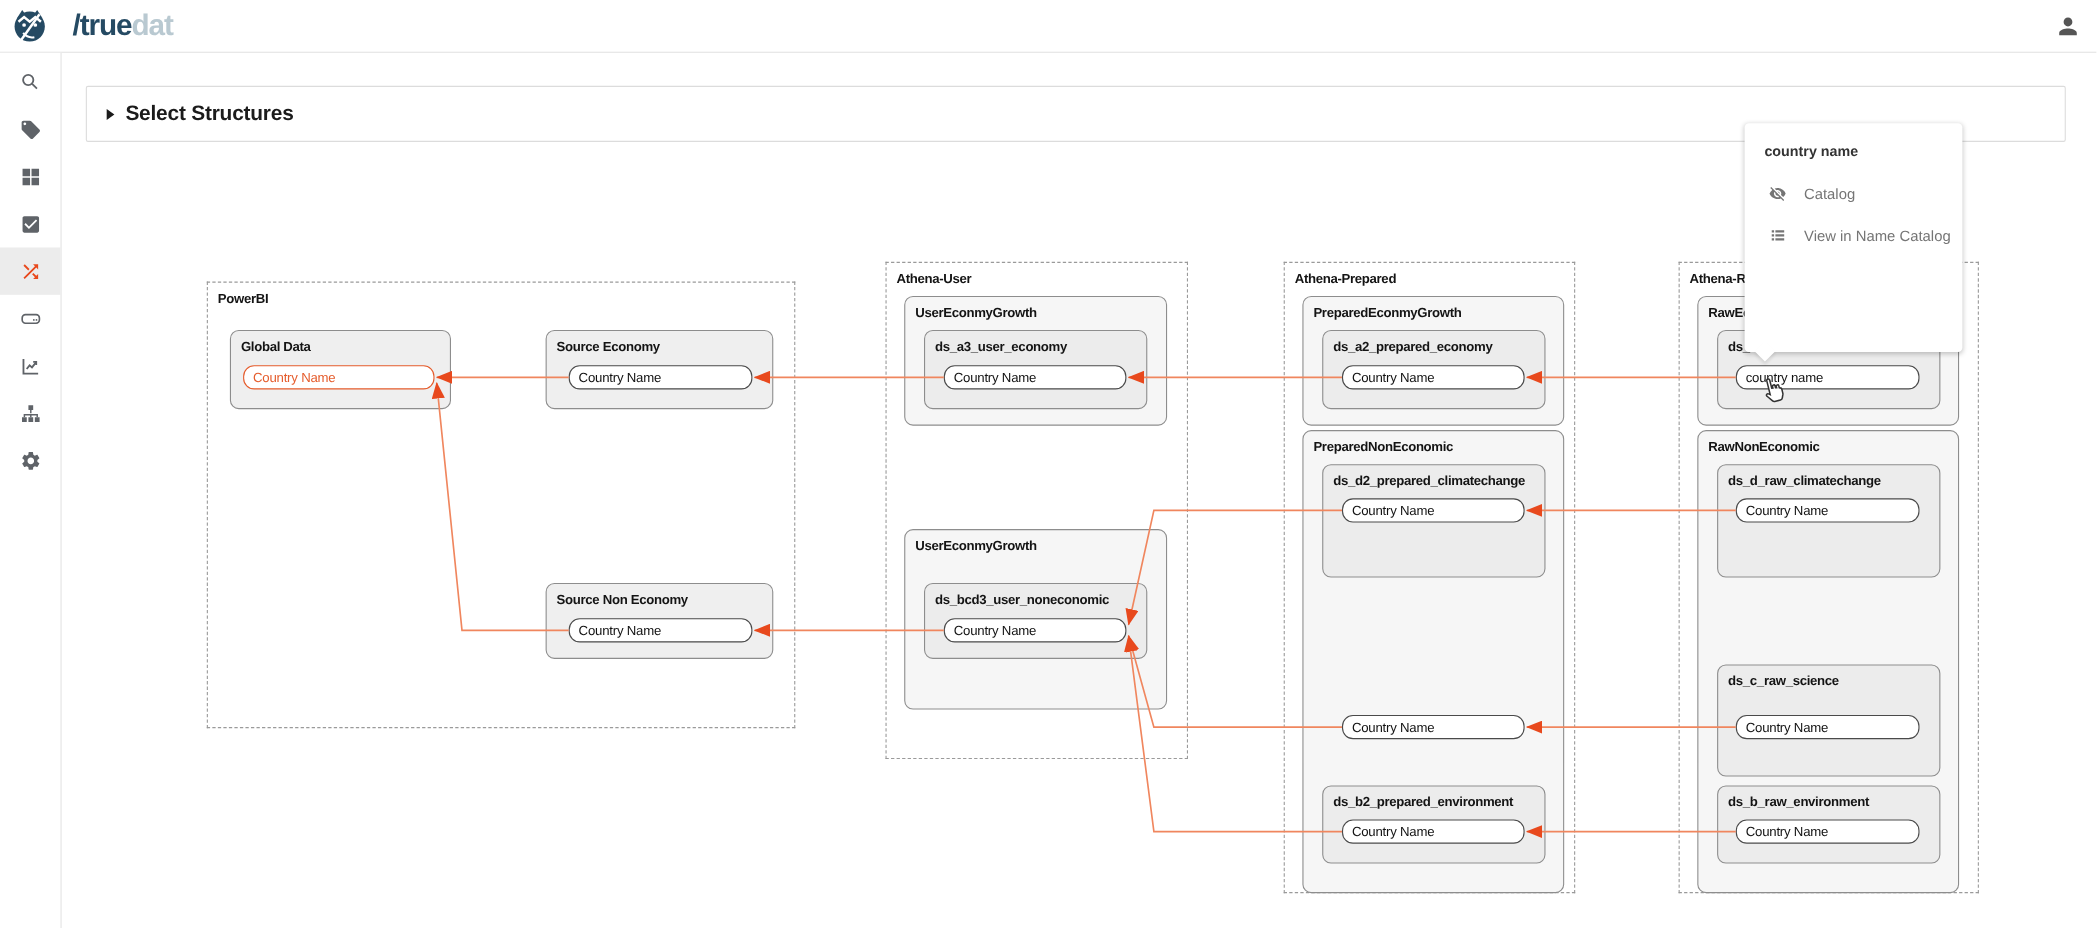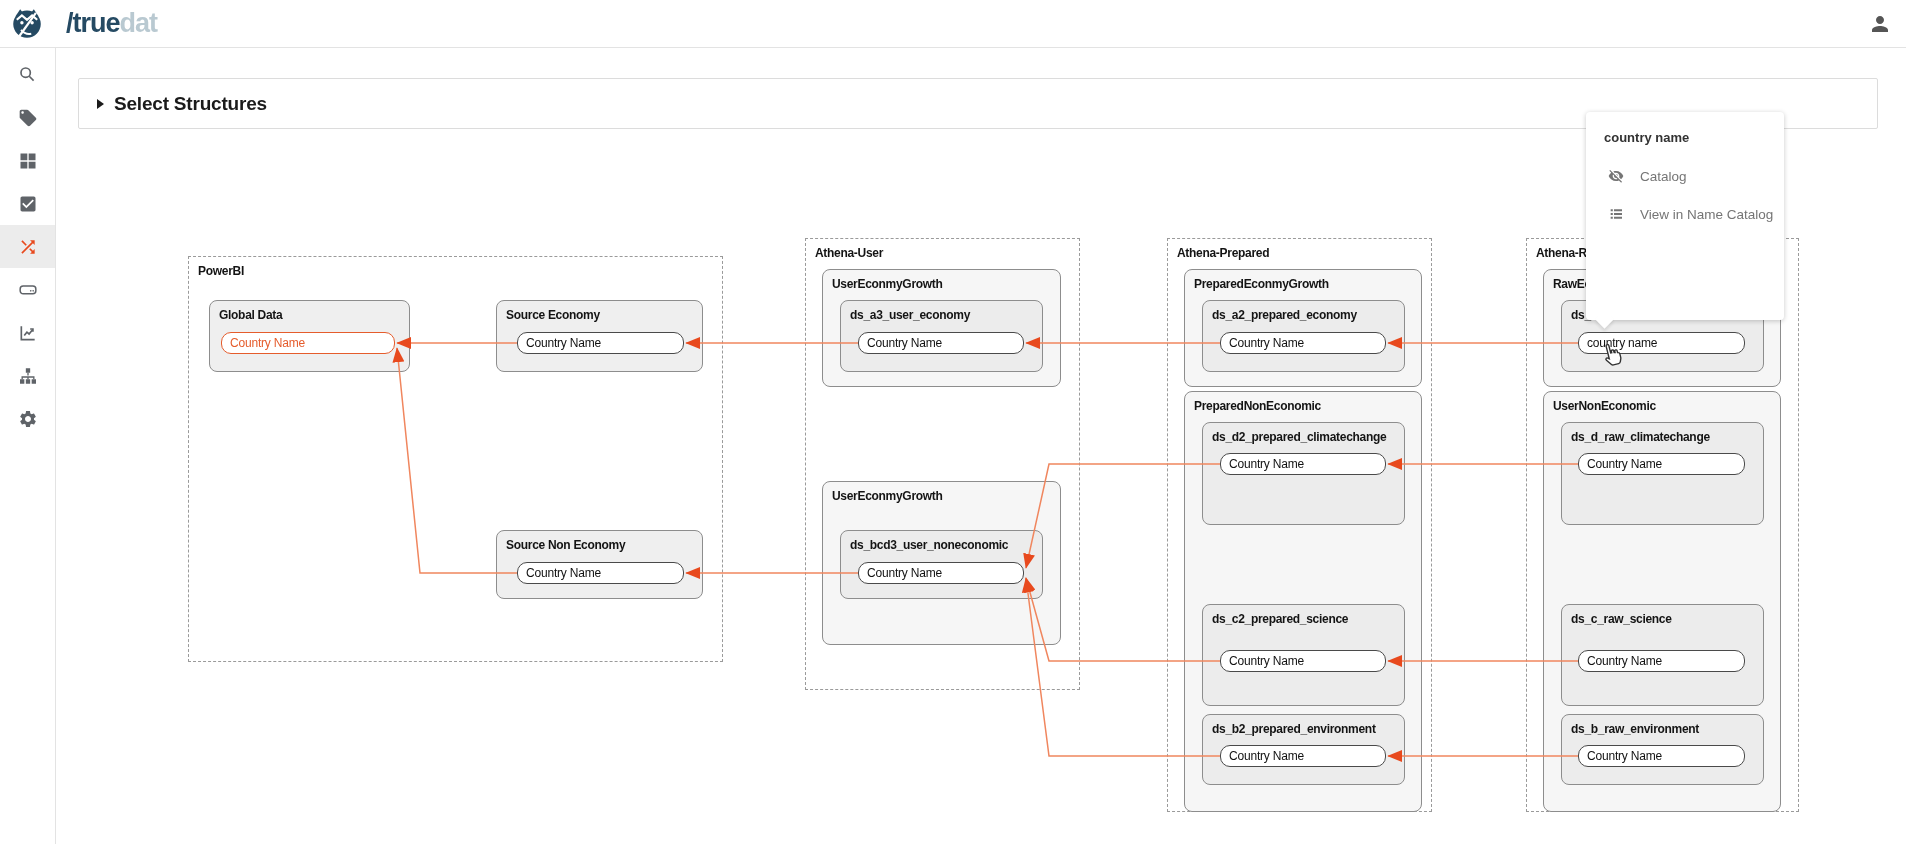--- a/index.html
+++ b/index.html
@@ -208,40 +208,37 @@
       <div class="box-label">ds_a2_prepared_economy</div>
     </div>
     <div class="field" style="left: 1220px; top: 332px; width: 166px;">Country Name</div>
     <div class="tbl" style="left: 1184px; top: 391px; width: 238px; height: 421px;">
       <div class="box-label">PreparedNonEconomic</div>
     </div>
     <div class="nd" style="left: 1202px; top: 422px; width: 203px; height: 103px;">
       <div class="box-label">ds_d2_prepared_climatechange</div>
     </div>
     <div class="field" style="left: 1220px; top: 453px; width: 166px;">Country Name</div>
-    <div class="nd" style="left: 1202px; top: 604px; width: 203px; height: 102px;">
-      <div class="box-label">ds_c2_prepared_science</div>
-    </div>
     <div class="field" style="left: 1220px; top: 650px; width: 166px;">Country Name</div>
     <div class="nd" style="left: 1202px; top: 714px; width: 203px; height: 71px;">
       <div class="box-label">ds_b2_prepared_environment</div>
     </div>
     <div class="field" style="left: 1220px; top: 745px; width: 166px;">Country Name</div>
     <div class="grp" style="left: 1526px; top: 238px; width: 273px; height: 574px;">
       <div class="grp-label">Athena-Ra</div>
     </div>
     <div class="tbl" style="left: 1543px; top: 269px; width: 238px; height: 118px;">
       <div class="box-label">RawEc</div>
     </div>
     <div class="nd" style="left: 1561px; top: 300px; width: 203px; height: 72px;">
       <div class="box-label">ds_</div>
     </div>
     <div class="field" style="left: 1578px; top: 332px; width: 167px;">country name</div>
     <div class="tbl" style="left: 1543px; top: 391px; width: 238px; height: 421px;">
-      <div class="box-label">UserNonEconomic</div>
+      <div class="box-label">RawNonEconomic</div>
     </div>
     <div class="nd" style="left: 1561px; top: 422px; width: 203px; height: 103px;">
       <div class="box-label">ds_d_raw_climatechange</div>
     </div>
     <div class="field" style="left: 1578px; top: 453px; width: 167px;">Country Name</div>
     <div class="nd" style="left: 1561px; top: 604px; width: 203px; height: 102px;">
       <div class="box-label">ds_c_raw_science</div>
     </div>
     <div class="field" style="left: 1578px; top: 650px; width: 167px;">Country Name</div>
     <div class="nd" style="left: 1561px; top: 714px; width: 203px; height: 71px;">

